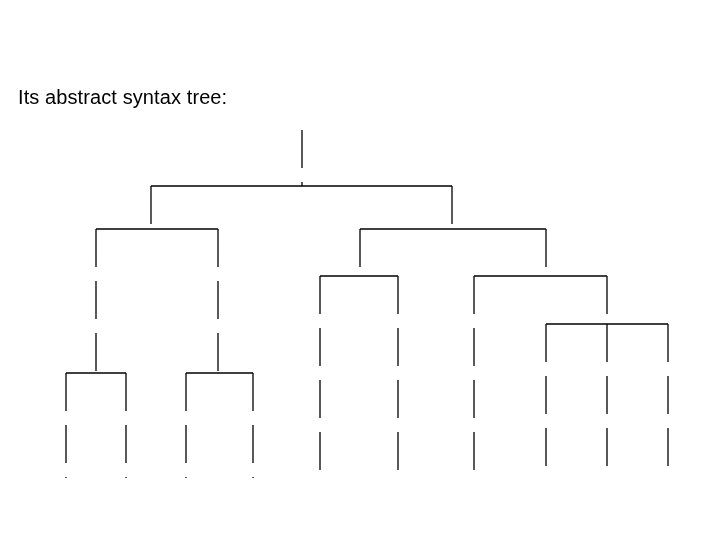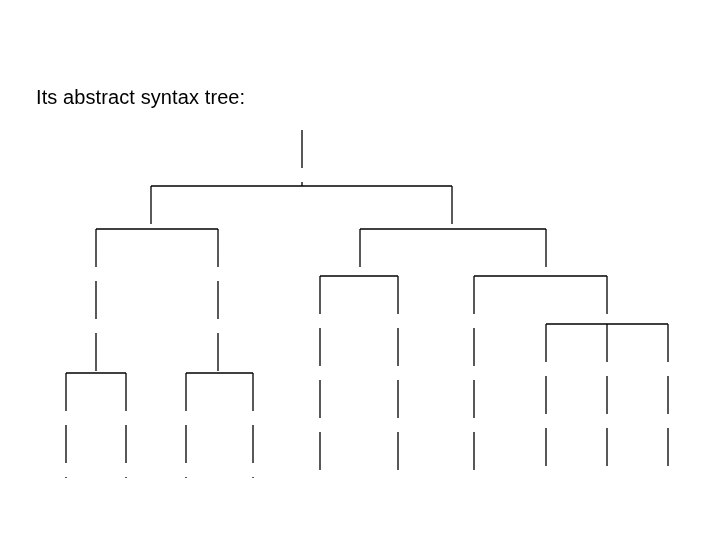--- a/index.html
+++ b/index.html
@@ -25,21 +25,20 @@
   }
   #caption {
     position: absolute;
     left: 18px;
     top: 84px;
     font-size: 20px;
     line-height: 26px;
     letter-spacing: 0.1px;
     color: #000000;
     white-space: nowrap;
-    margin-left: 18px;
   }
   #tree-svg {
     position: absolute;
     left: 0;
     top: 0;
     width: 720px;
     height: 540px;
   }
   .edge-solid {
     stroke: #000000;

